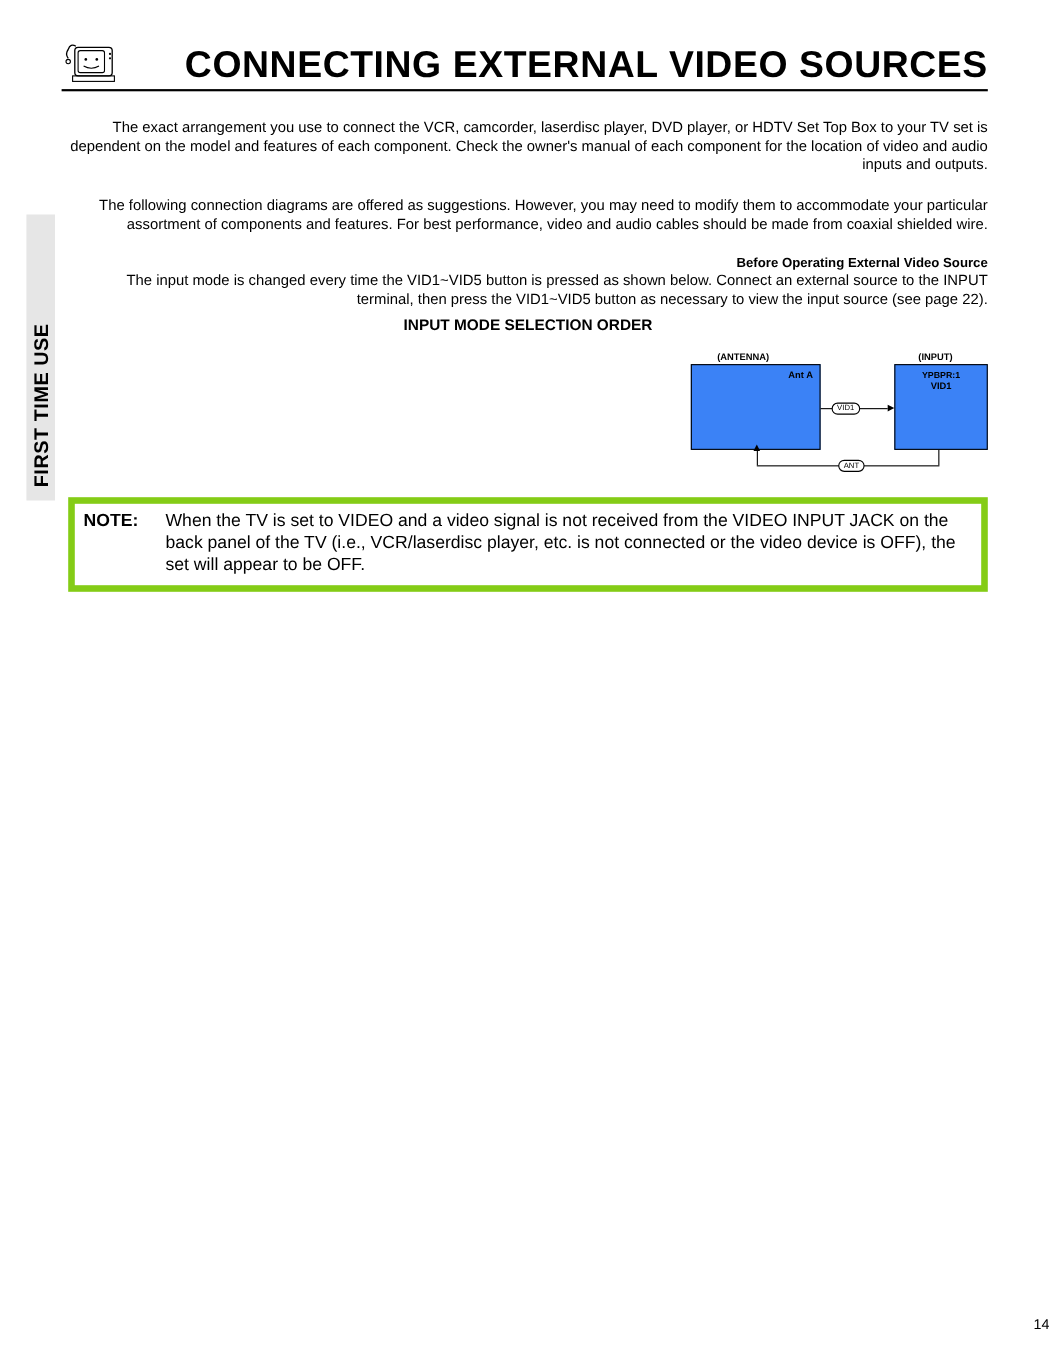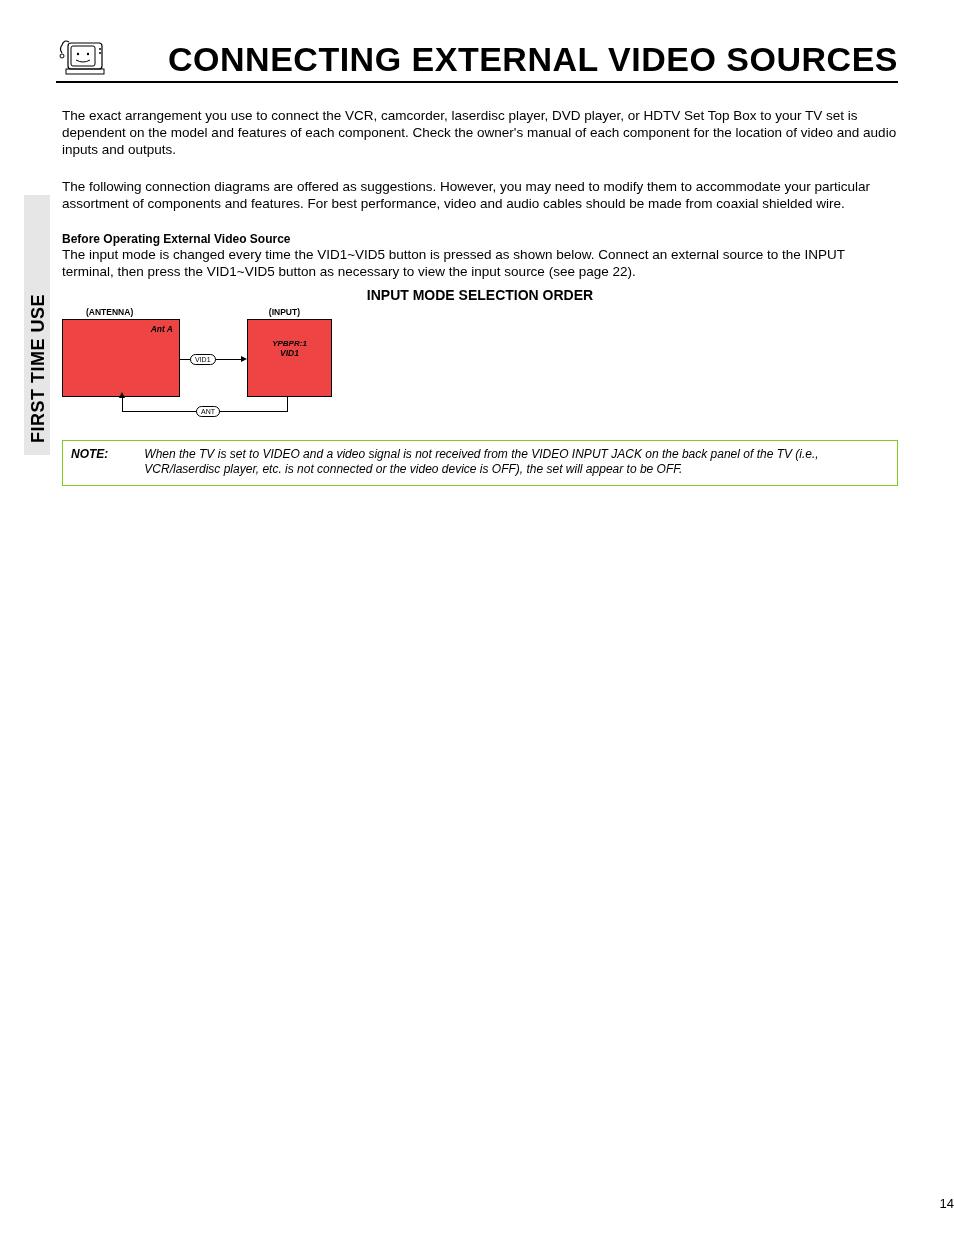--- a/index.html
+++ b/index.html
@@ -61,67 +61,67 @@
   .content {
     position: absolute;
     top: 108px;
     left: 62px;
     right: 56px;
     font-size: 13.5px;
     line-height: 1.25;
   }
   .para {
     margin-bottom: 20px;
+    text-align: right;
   }
   .subhead {
     font-weight: bold;
     font-size: 12px;
   }
   .diagram-title {
     text-align: center;
     font-weight: bold;
     font-size: 14px;
     margin-top: 4px;
-    margin-bottom: 2px;
+    margin-bottom: 14px;
   }
   .diagram-wrap {
     width: 100%;
     display: flex;
-    justify-content: flex-start;
+    justify-content: flex-end;
     margin-bottom: 18px;
   }
   .diagram {
     position: relative;
     width: 270px;
     height: 115px;
   }
   .col-label {
     position: absolute;
     font-size: 8.5px;
     font-weight: bold;
     top: 0;
   }
   .col-label.left { left: 24px; }
   .col-label.right { right: 32px; }
   .box {
     position: absolute;
     border: 1px solid #000;
-    background: #ef4444;
-    font-style: italic;
+    background: #3b82f6;
   }
   .box.left-box { left: 0; top: 12px; width: 118px; height: 78px; }
   .box.right-box { right: 0; top: 12px; width: 85px; height: 78px; }
   .box-text {
     font-size: 8.5px;
     font-weight: bold;
     text-align: center;
     line-height: 1.2;
   }
   .left-box .box-text { position: absolute; top: 4px; right: 6px; }
-  .right-box .box-text { position: absolute; top: 18px; left: 0; right: 0; }
+  .right-box .box-text { position: absolute; top: 4px; left: 0; right: 0; }
   .pill {
     position: absolute;
     font-size: 7px;
     border: 1px solid #000;
     border-radius: 6px;
     padding: 0 4px;
     background: #fff;
     line-height: 10px;
     height: 11px;
   }
@@ -137,25 +137,24 @@
     border-left: 6px solid #000;
   }
   .arrow-head-up {
     position: absolute;
     width: 0; height: 0;
     border-left: 3px solid transparent;
     border-right: 3px solid transparent;
     border-bottom: 6px solid #000;
   }
   .note-box {
-    border: 1px solid #84cc16;
+    border: 6px solid #84cc16;
     padding: 6px 8px 8px 8px;
-    font-size: 12px;
+    font-size: 16px;
     line-height: 1.25;
-    font-style: italic;
   }
   .note-box .note-label {
     font-weight: bold;
     display: inline-block;
     width: 70px;
     vertical-align: top;
   }
   .note-box .note-body {
     display: inline-block;
     width: calc(100% - 76px);

